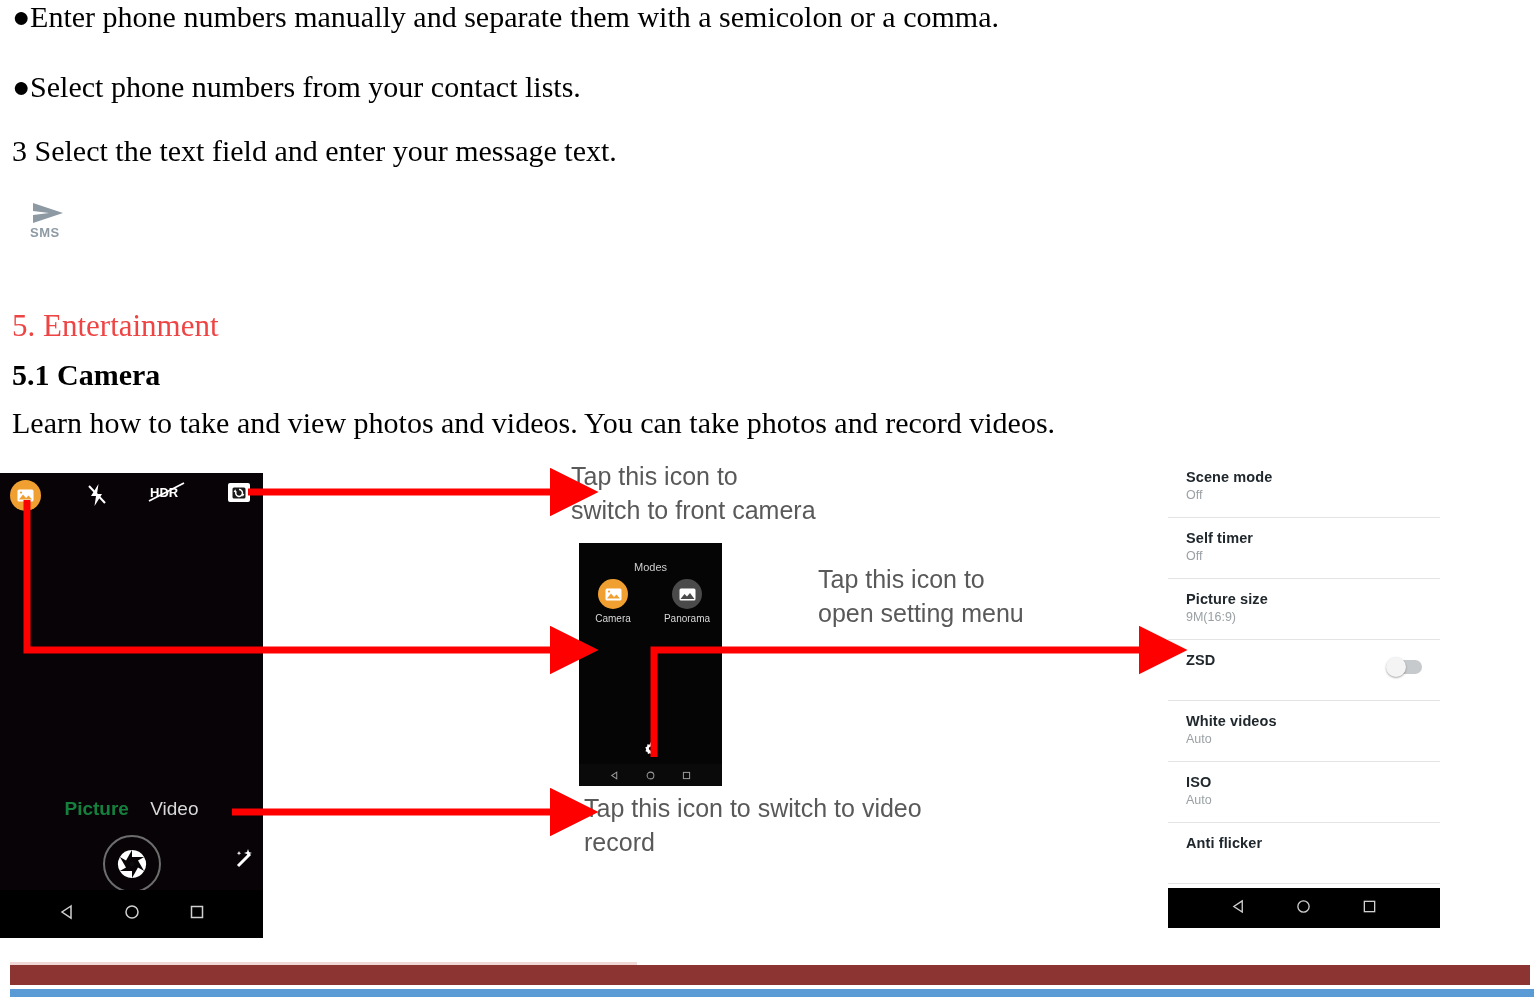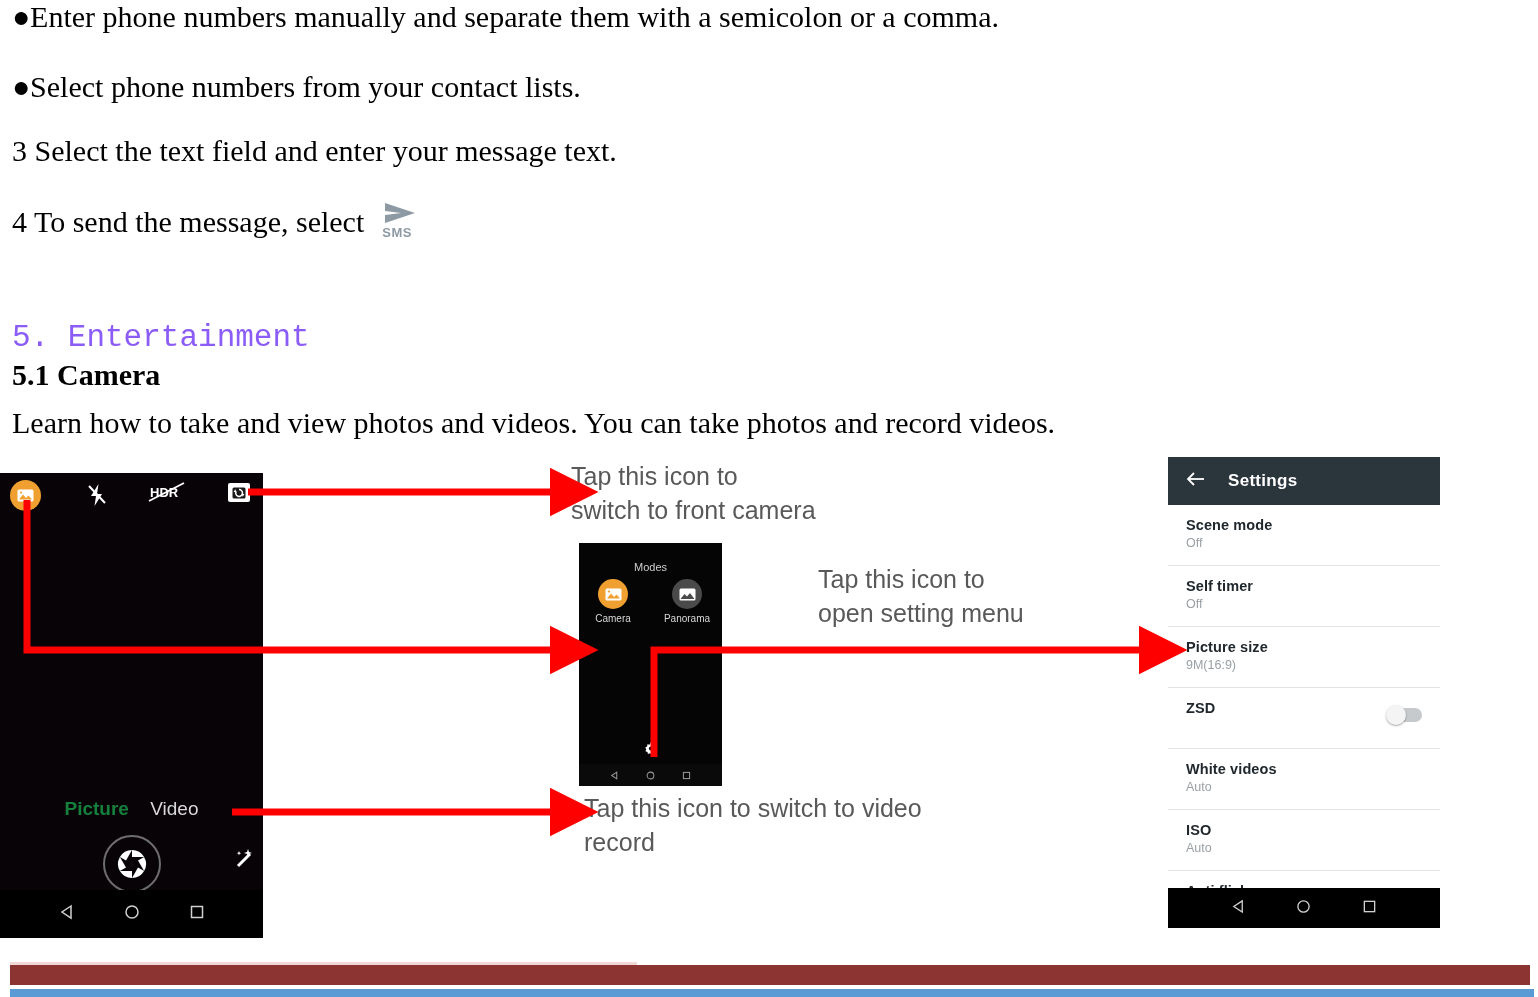--- a/index.html
+++ b/index.html
@@ -56,24 +56,23 @@
     font-size: 13px;
     font-weight: bold;
     letter-spacing: 0.5px;
     color: #8d9aa4;
   }
 
   .h-section {
     position: absolute;
     left: 12px;
     top: 308px;
-    font-family: Liberation Mono, monospace;
+    font-family: Liberation Serif, serif;
     font-size: 31px;
-    color: #8b5cf6;
-    margin-top: 12px;
+    color: #ef4444;
   }
   .h-sub {
     position: absolute;
     left: 12px;
     top: 358px;
     font-family: "Liberation Serif", serif;
     font-size: 30px;
     font-weight: bold;
     color: #000000;
   }
@@ -367,21 +366,21 @@
 </style>
 </head>
 <body>
 
 <div class="doc">
 
   <div class="para p-bullet1">●Enter phone numbers manually and separate them with a semicolon or a comma.</div>
   <div class="para p-bullet2">●Select phone numbers from your contact lists.</div>
   <div class="para p-step3">3 Select the text field and enter your message text.</div>
 
-  <div class="para p-step4"><span>4 To send the message, select</span><span class="sms-inline"><svg class="sms-arrow" width="36" height="26" viewBox="0 0 36 26">
+  <div class="para p-step4"><span class="sms-inline"><svg class="sms-arrow" width="36" height="26" viewBox="0 0 36 26">
           <path d="M2 2 L32 12 L2 22 L2 14 L18 12 L2 10 Z" fill="#8d9aa4"></path>
         </svg><span class="sms-label">SMS</span></span></div>
 </div>
 
 <div class="h-section">5. Entertainment</div>
 <div class="h-sub">5.1 Camera</div>
 <div class="p-intro">Learn how to take and view photos and videos. You can take photos and record videos.</div>
 
 <div class="phone-left">
 
@@ -509,29 +508,20 @@
     </span>
     <span>
       <svg width="9" height="9" viewBox="0 0 16 16">
           <rect x="2.5" y="2.5" width="11" height="11" fill="none" stroke="#9a9a9a" stroke-width="1.8"></rect>
         </svg>
     </span>
   </div>
 </div>
 
 <div class="phone-right">
-  <div class="set-header">
-    <span>
-      <svg width="20" height="16" viewBox="0 0 20 16">
-        <line x1="2" y1="8" x2="18" y2="8" stroke="#ffffff" stroke-width="1.8"></line>
-        <polyline points="8,2 2,8 8,14" fill="none" stroke="#ffffff" stroke-width="1.8"></polyline>
-      </svg>
-    </span>
-    <span class="title">Settings</span>
-  </div>
 
   <div class="set-row">
     <div class="label">Scene mode</div>
     <div class="value">Off</div>
   </div>
 
   <div class="set-row">
     <div class="label">Self timer</div>
     <div class="value">Off</div>
   </div>

